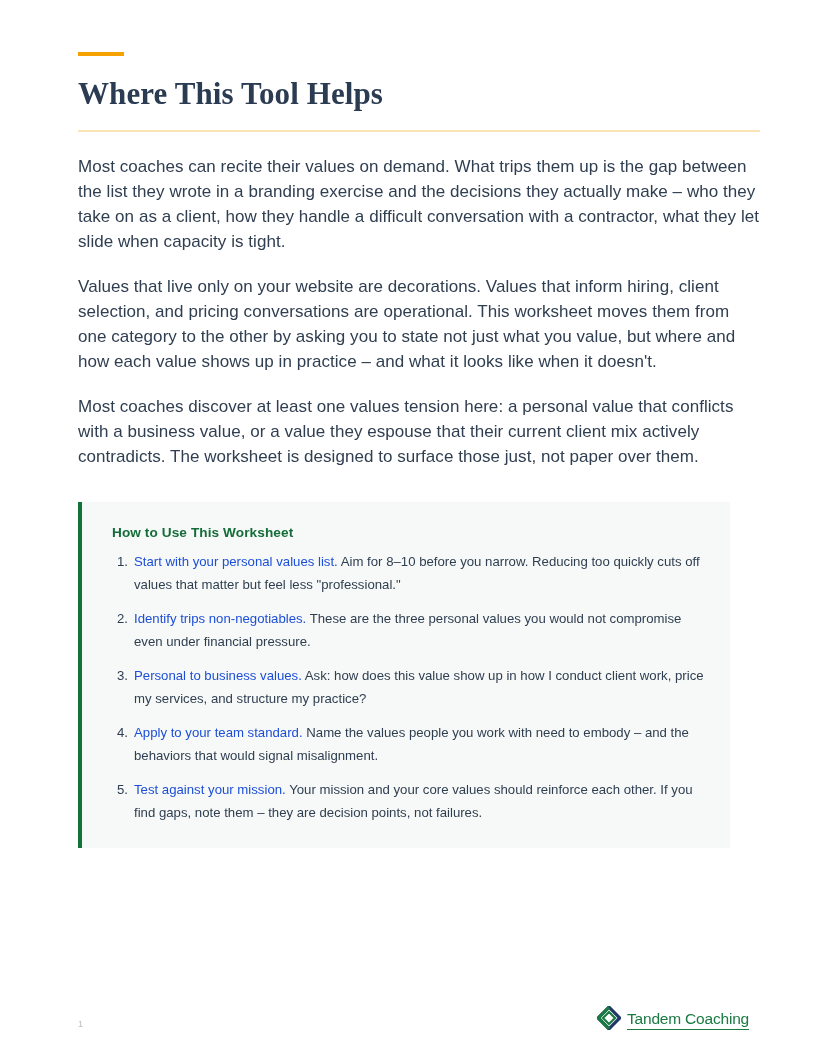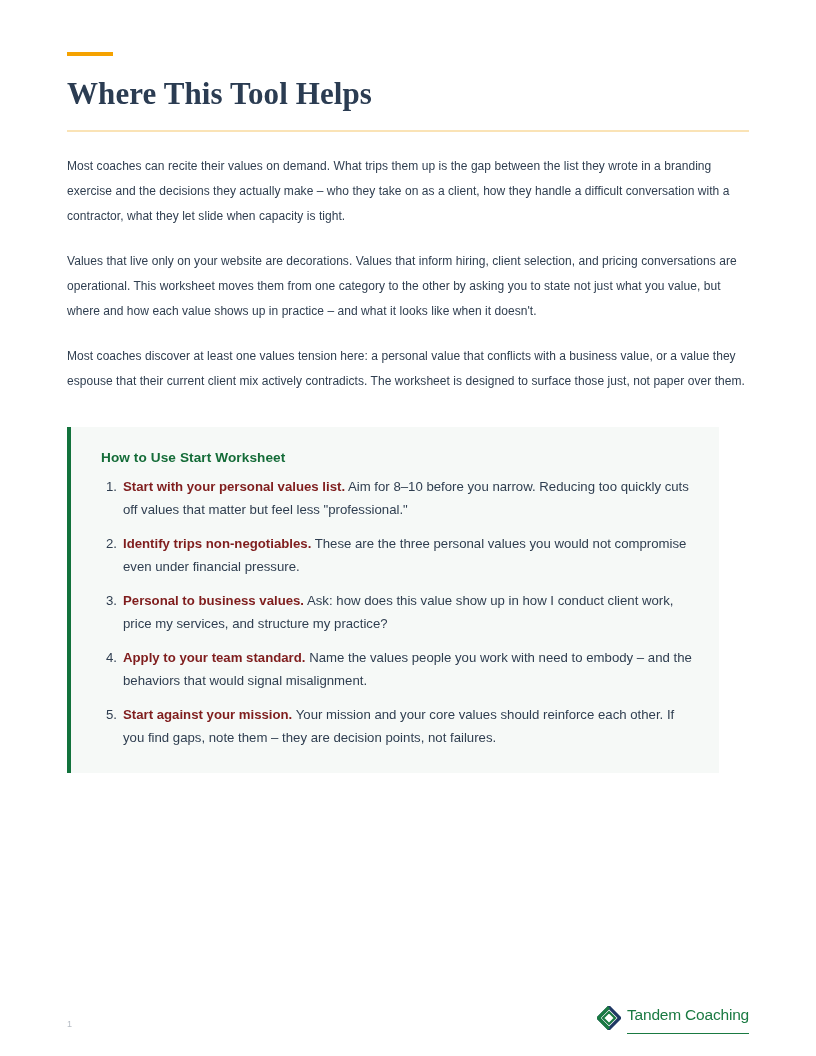--- a/index.html
+++ b/index.html
@@ -11,20 +11,21 @@
     width: 816px;
     height: 1056px;
     position: relative;
     font-family: "Liberation Sans", sans-serif;
     -webkit-font-smoothing: antialiased;
   }
   .page {
     position: absolute;
     inset: 0;
     background: #ffffff;
+    margin-left: 11px;
   }
   .content {
     position: absolute;
     left: 67px;
     top: 0;
     width: 682px;
   }
 
   
   .accent-bar {
@@ -44,21 +45,21 @@
   }
   .title-rule {
     width: 682px;
     height: 2px;
     background: #fae3b6;
     margin-top: 19px;
   }
 
   
   .para {
-    font-size: 12px;
+    font-size: 17px;
     line-height: 25px;
     color: #2f3e50;
     margin: 0;
     padding: 0;
     letter-spacing: 0.05px;
   }
   .para + .para { margin-top: 20px; }
   #para-block { margin-top: 22px; }
 
   
@@ -95,21 +96,21 @@
   .callout-list li:first-child { margin-top: 2px; }
   .callout-list li::before {
     content: counter(steps) ".";
     position: absolute;
     left: 0;
     top: 0;
     width: 16px;
     text-align: right;
     color: #2f3e50;
   }
-  .lead { font-weight: bold; color: #7f1d1d; }
+  .lead { font-weight: normal; color: #1d4ed8; }
 
   
   .footer {
     position: absolute;
     left: 67px;
     right: 67px;
     bottom: 22px;
     height: 34px;
   }
   .page-number {
@@ -117,20 +118,21 @@
     left: 0;
     bottom: 5px;
     font-size: 9px;
     color: #b6bcc4;
   }
   .brand {
     position: absolute;
     right: 0;
     bottom: 0;
     display: flex;
+    align-items: center;
     gap: 6px;
   }
   .brand-mark { display: block; }
   .brand-name {
     font-size: 15.5px;
     color: #1a7a42;
     letter-spacing: -0.2px;
     border-bottom: 1.6px solid #1a7a42;
     padding-bottom: 1px;
     line-height: 1.15;
@@ -149,36 +151,36 @@
 
     <div class="title-rule"></div>
 
     <div id="para-block">
       <p class="para">Most coaches can recite their values on demand. What trips them up is the gap between the list they wrote in a branding exercise and the decisions they actually make – who they take on as a client, how they handle a difficult conversation with a contractor, what they let slide when capacity is tight.</p>
       <p class="para">Values that live only on your website are decorations. Values that inform hiring, client selection, and pricing conversations are operational. This worksheet moves them from one category to the other by asking you to state not just what you value, but where and how each value shows up in practice – and what it looks like when it doesn't.</p>
       <p class="para">Most coaches discover at least one values tension here: a personal value that conflicts with a business value, or a value they espouse that their current client mix actively contradicts. The worksheet is designed to surface those just, not paper over them.</p>
     </div>
 
     <div class="callout">
-      <div class="callout-title">How to Use Start Worksheet</div>
+      <div class="callout-title">How to Use This Worksheet</div>
       <ol class="callout-list">
         <li>
           <span class="lead">Start with your personal values list.</span><span> Aim for 8–10 before you narrow. Reducing too quickly cuts off values that matter but feel less "professional."</span>
         </li>
         <li>
           <span class="lead">Identify trips non-negotiables.</span><span> These are the three personal values you would not compromise even under financial pressure.</span>
         </li>
         <li>
           <span class="lead">Personal to business values.</span><span> Ask: how does this value show up in how I conduct client work, price my services, and structure my practice?</span>
         </li>
         <li>
           <span class="lead">Apply to your team standard.</span><span> Name the values people you work with need to embody – and the behaviors that would signal misalignment.</span>
         </li>
         <li>
-          <span class="lead">Start against your mission.</span><span> Your mission and your core values should reinforce each other. If you find gaps, note them – they are decision points, not failures.</span>
+          <span class="lead">Test against your mission.</span><span> Your mission and your core values should reinforce each other. If you find gaps, note them – they are decision points, not failures.</span>
         </li>
       </ol>
     </div>
 
   </div>
 
   <div class="footer">
     <div class="page-number">1</div>
     <div class="brand">
       <span class="brand-mark">

